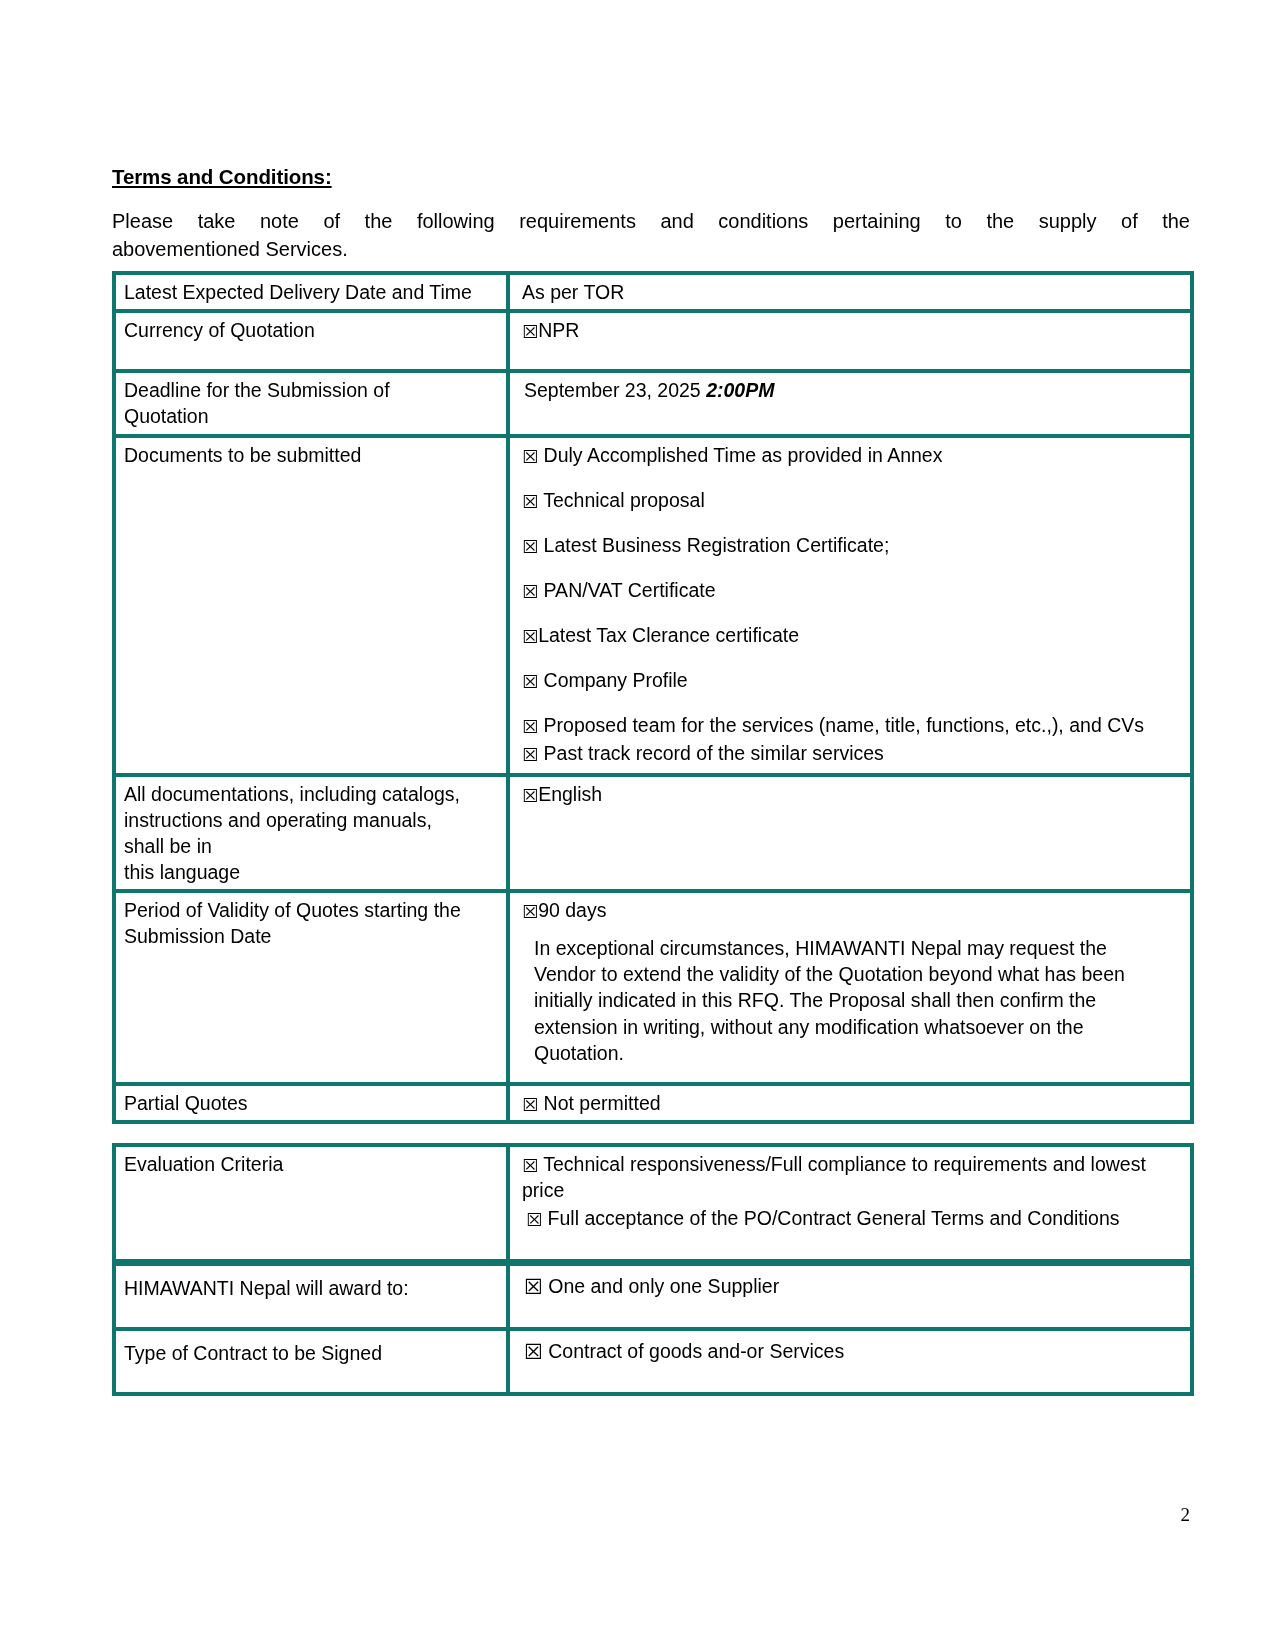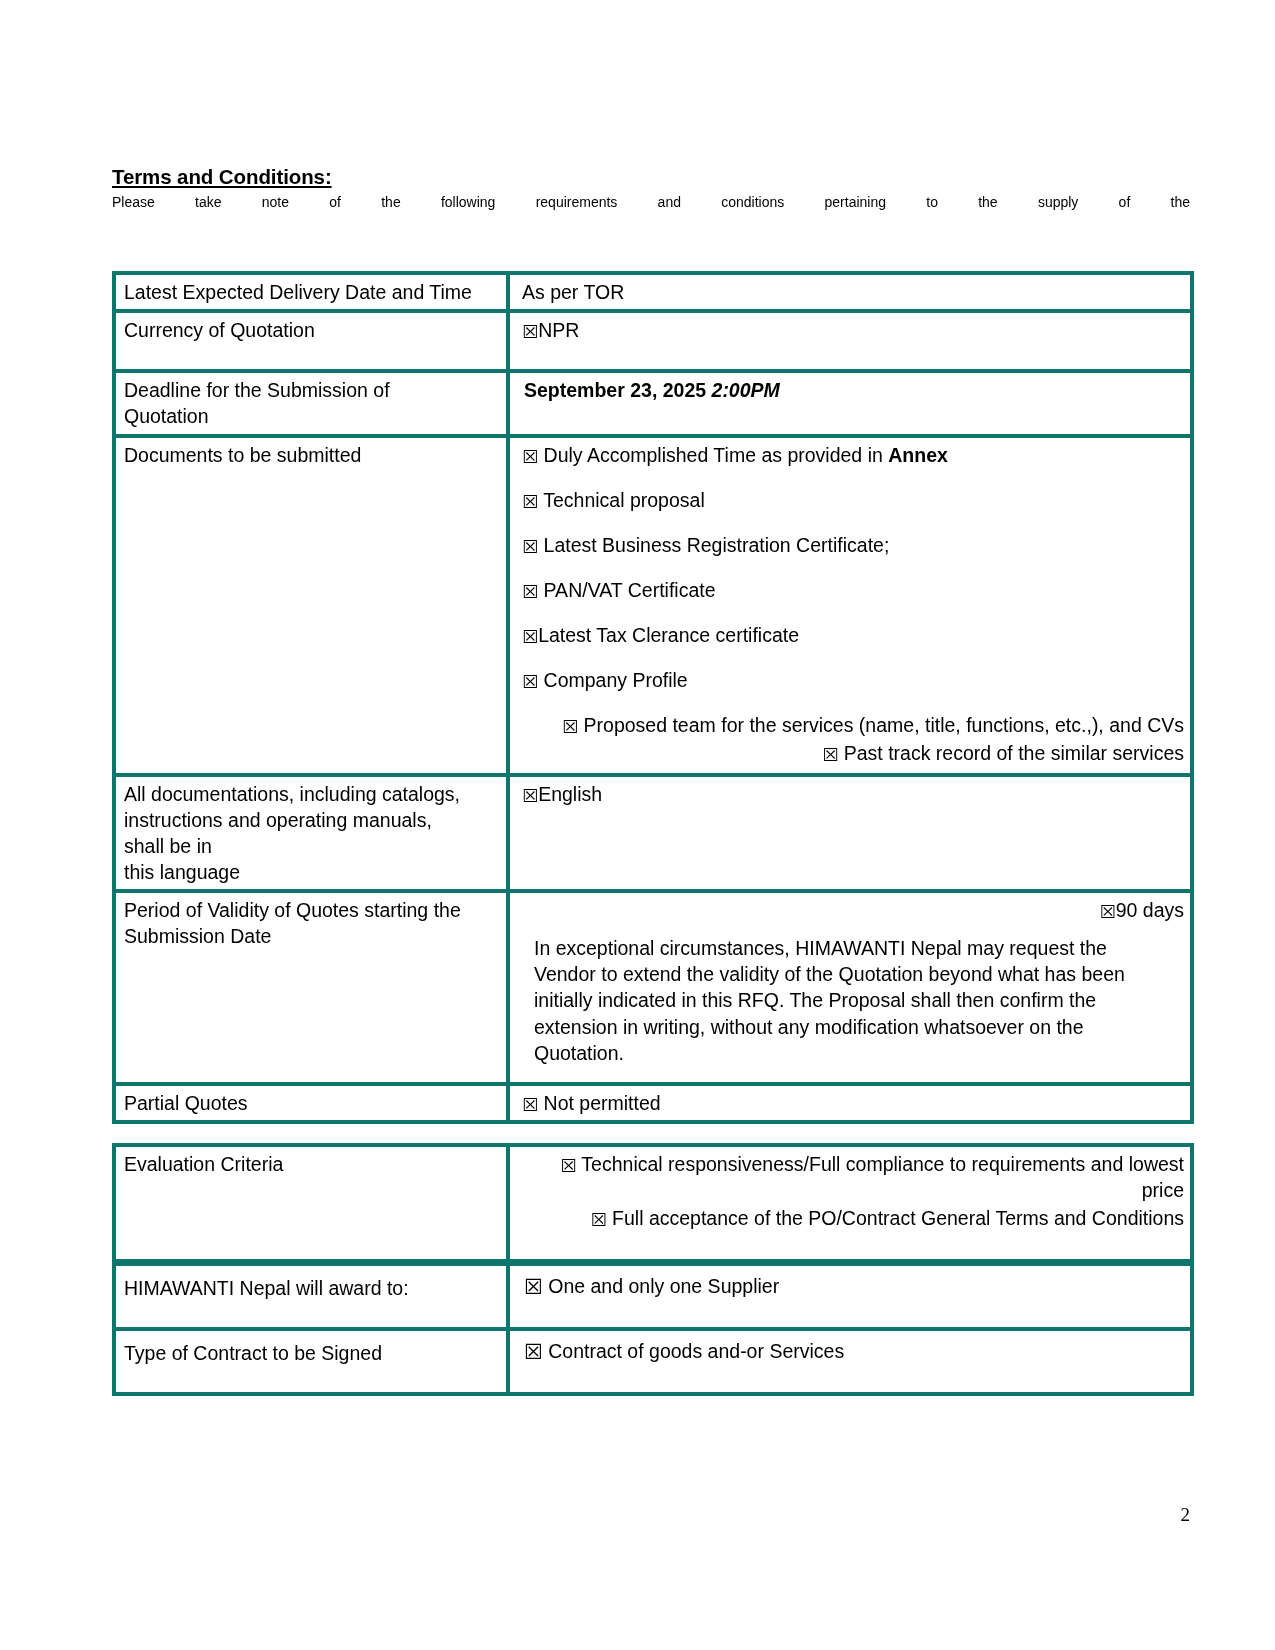--- a/index.html
+++ b/index.html
@@ -31,24 +31,24 @@
     width: 1078px;
   }
   .tc-heading {
     font-size: 20.5px;
     font-weight: bold;
     text-decoration: underline;
     line-height: 1.32;
     letter-spacing: -0.1px;
   }
   .intro-para {
-    font-size: 14px;
+    font-size: 20px;
     line-height: 1.38;
     text-align: justify;
-    margin-top: 3px;
+    margin-top: 18px;
   }
   .intro-para .just-line {
     display: block;
     text-align: justify;
     text-align-last: justify;
     white-space: normal;
   }
   .intro-para .last-line {
     display: block;
     text-align: left;
@@ -87,23 +87,23 @@
     font-size: 18px;
     line-height: 1;
     display: inline-block;
     vertical-align: -1px;
   }
 
   .opt {
     margin: 0 0 19px 0;
   }
   .opt:last-child { margin-bottom: 0; }
-  .opt-tight { margin: 0 0 2px 0; text-align: right; }
-
-  .b { font-weight: bold; }
+  .opt-tight { margin: 0 0 2px 0; }
+
+  .b { font-weight: normal; }
   .bi { font-weight: bold; font-style: italic; }
 
   .deadline-val {
     font-weight: bold;
     font-size: 20px;
     padding-left: 14px !important;
   }
 
   .big-val {
     font-size: 23px;
@@ -132,20 +132,21 @@
 </style>
 </head>
 <body>
 
 <div class="page">
 
   <div class="intro">
     <div class="tc-heading">Terms and Conditions:</div>
     <div class="intro-para">
       <span class="just-line">Please take note of the following requirements and conditions pertaining to the supply of the</span>
+      <span class="last-line">abovementioned Services.</span>
     </div>
   </div>
 
   <table class="doc-table" id="table-main">
     <colgroup>
         <col class="c1">
         <col class="c2">
       </colgroup>
     <tbody>
 

